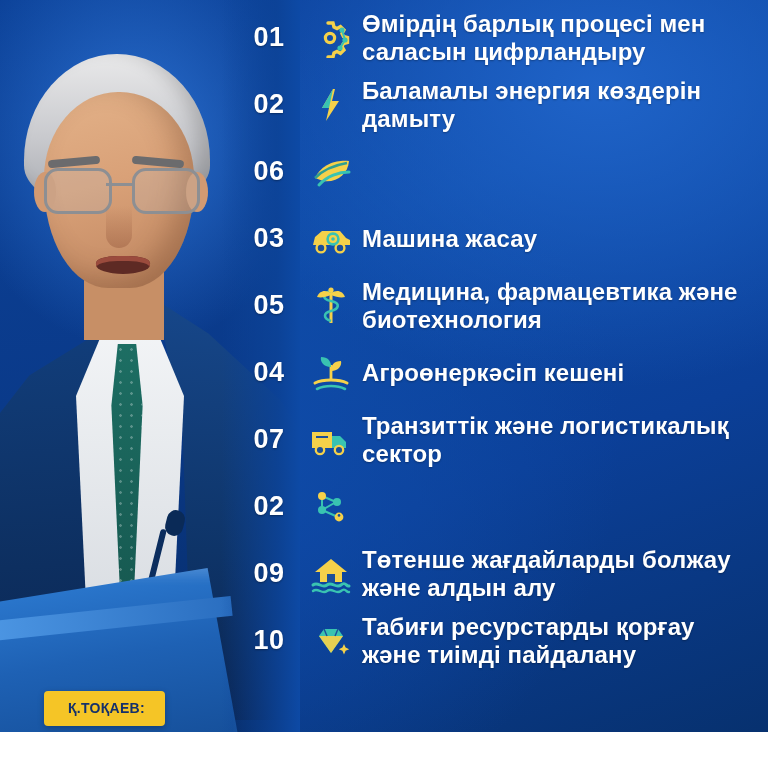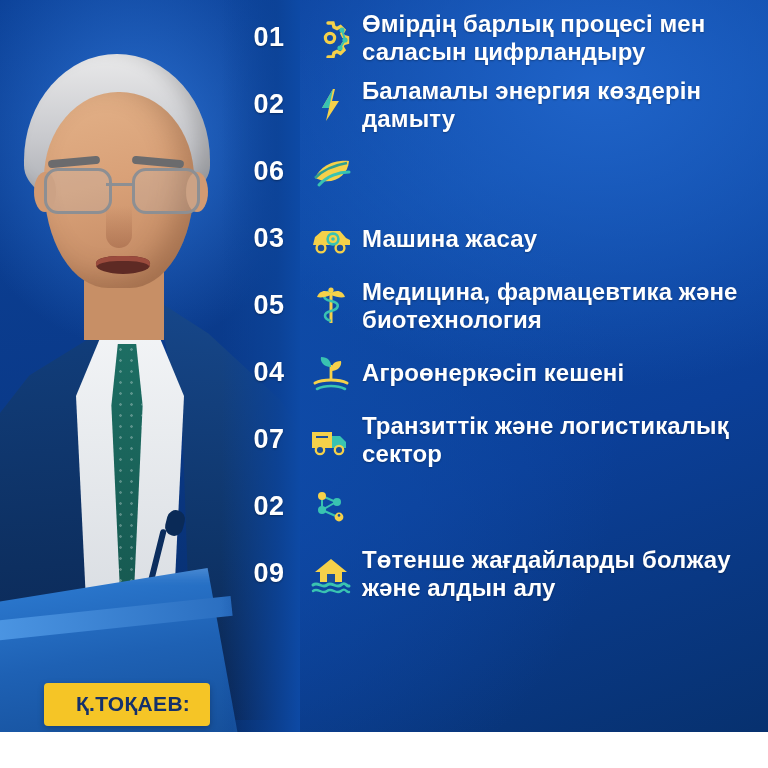--- a/index.html
+++ b/index.html
@@ -289,23 +289,23 @@
     padding-right: 8px;
   }
 
   
   .caption {
     position: absolute;
     left: 44px;
     bottom: 6px;
     background: #f5c526;
     color: #14306b;
-    font-size: 21px;
+    font-size: 14px;
     font-weight: bold;
-    padding: 9px 20px 10px 32px;
+    padding: 9px 20px 10px 24px;
     border-radius: 4px;
     letter-spacing: 0.3px;
     box-shadow: 0 2px 6px rgba(0,0,0,0.25);
   }
 </style>
 </head>
 <body>
 
 <div id="poster">
 
@@ -461,17 +461,32 @@
         <svg width="44" height="42" viewBox="0 0 44 42">
           <path d="M22 6 L38 19 h-5 v10 H11 V19 H6 z" fill="#f5d14a"></path>
           <rect x="18" y="21" width="8" height="8" fill="#1b4f9a"></rect>
           <path d="M4 32 c5-4 9 4 14 0 s9 4 14 0 5 2 8 1" fill="none" stroke="#39c3b1" stroke-width="3" stroke-linecap="round"></path>
           <path d="M4 38 c5-4 9 4 14 0 s9 4 14 0 5 2 8 1" fill="none" stroke="#39c3b1" stroke-width="2.4" stroke-linecap="round"></path>
         </svg>
       </div>
       <div class="label">Төтенше жағдайларды болжау және алдын алу</div>
     </div>
 
+    <div class="row">
+      <div class="num">10</div>
+      <div class="icon">
+        <svg width="42" height="42" viewBox="0 0 42 42">
+          <path d="M9 16 L14 9 h14 l5 7 -12 17 z" fill="#39c3b1"></path>
+          <path d="M9 16 h24 l-12 17 z" fill="#f5d14a" opacity="0.92"></path>
+          <g stroke="#1b4f9a" stroke-width="1.4">
+            <line x1="14" y1="9" x2="17" y2="16"></line>
+              <line x1="28" y1="9" x2="25" y2="16"></line>
+          </g>
+          <path d="M34 24 l1.6 3.6 3.6 1.6 -3.6 1.6 -1.6 3.6 -1.6-3.6 -3.6-1.6 3.6-1.6 z" fill="#f5d14a"></path>
+        </svg>
+      </div>
+      <div class="label">Табиғи ресурстарды қорғау және тиімді пайдалану</div>
+    </div>
 
   </div>
 
   <div class="caption">Қ.ТОҚАЕВ:</div>
 </div>
 
 </body></html>

